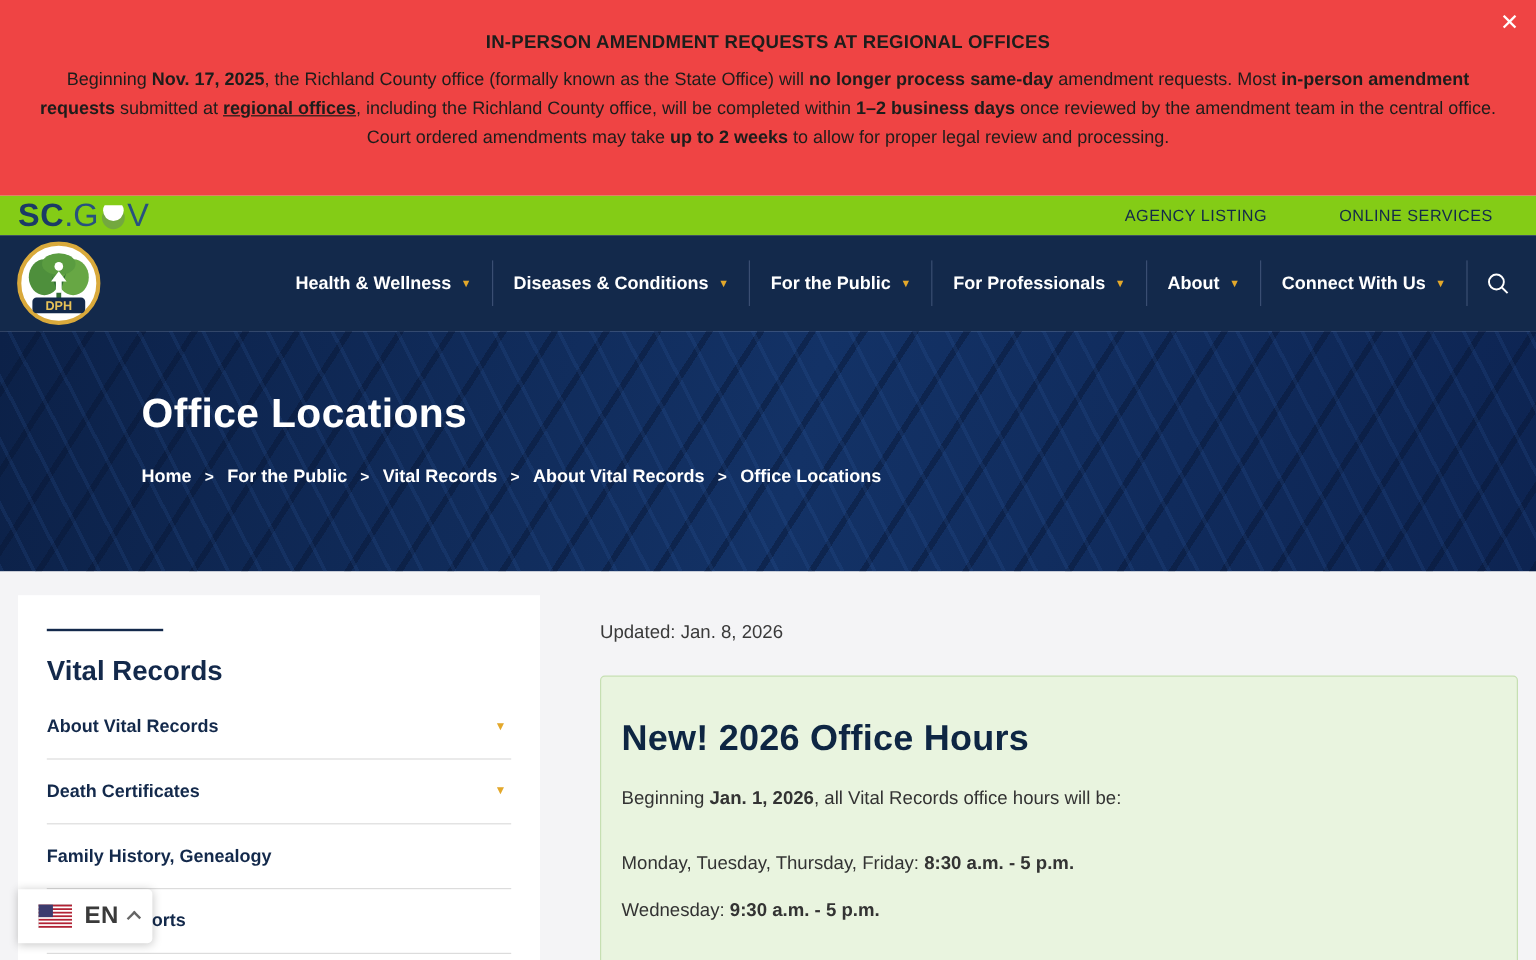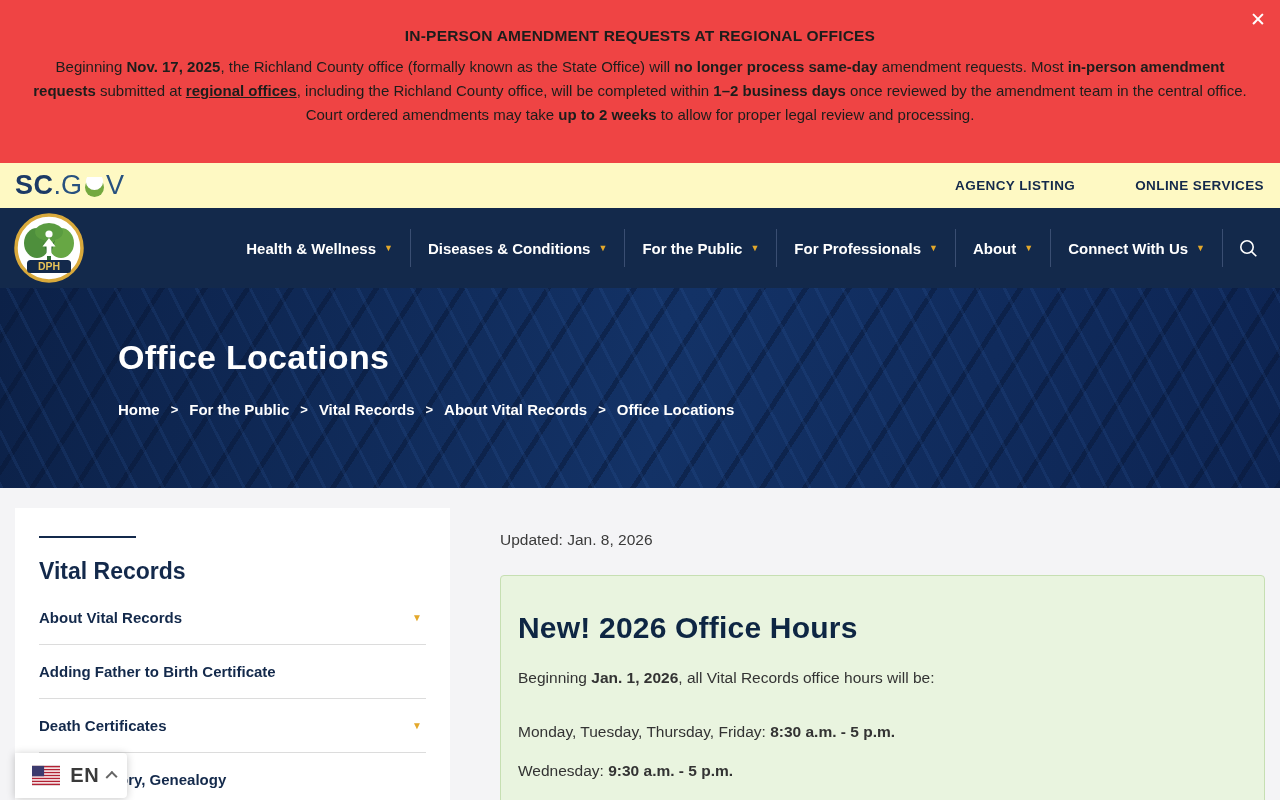--- a/index.html
+++ b/index.html
@@ -25,32 +25,32 @@
   .alert-body { font-size: 15px; line-height: 24px; max-width: 1232px; margin: 0 auto; }
   .alert-close {
     position: absolute; top: 10px; right: 14px;
     background: none; border: none; color: #fff;
     font-size: 19px; line-height: 1; cursor: pointer;
     font-family: inherit;
   }
 
   
   .utility-header {
-    height: 45px; background: #fef9c3;
+    height: 33px; background: #84cc16;
     display: flex; align-items: center;
-    padding: 0 16px 0 15px;
+    padding: 0 36px 0 15px;
   }
   .scgov { display: flex; align-items: center; cursor: pointer; }
   .scgov .sc { font-size: 27px; font-weight: bold; color: #1B3A66; letter-spacing: .5px; }
   .scgov .dotg { font-size: 27px; font-weight: 300; color: #27517F; }
   .scgov svg { margin: 3px 1px 0 2px; }
   .scgov .v { font-size: 27px; font-weight: 300; color: #27517F; }
   .utility-links { margin-left: auto; display: flex; gap: 60px; }
   .utility-link {
-    font-size: 13.5px; font-weight: bold; color: #13294B;
+    font-size: 13.5px; font-weight: normal; color: #13294B;
     letter-spacing: .4px; text-decoration: none; cursor: pointer;
   }
 
   
   .main-nav {
     height: 80px; background: #13294B;
     display: flex; align-items: center;
     padding: 0 14px;
   }
   .brand { display: flex; align-items: center; cursor: pointer; }
@@ -229,23 +229,20 @@
 
 <div class="content-wrap">
 
   <aside class="sidebar-card">
     <div class="sidebar-rule"></div>
     <h2 class="sidebar-heading">Vital Records</h2>
     <ul class="sidebar-list">
       <li class="sidebar-item">
         <span>About Vital Records</span>
         <span class="sidebar-caret">▼</span>
-      </li>
-      <li class="sidebar-item">
-        <span>Adding Father to Birth Certificate</span>
       </li>
       <li class="sidebar-item">
         <span>Death Certificates</span>
         <span class="sidebar-caret">▼</span>
       </li>
       <li class="sidebar-item">
         <span>Family History, Genealogy</span>
       </li>
       <li class="sidebar-item">
         <span>Divorce Reports</span>

